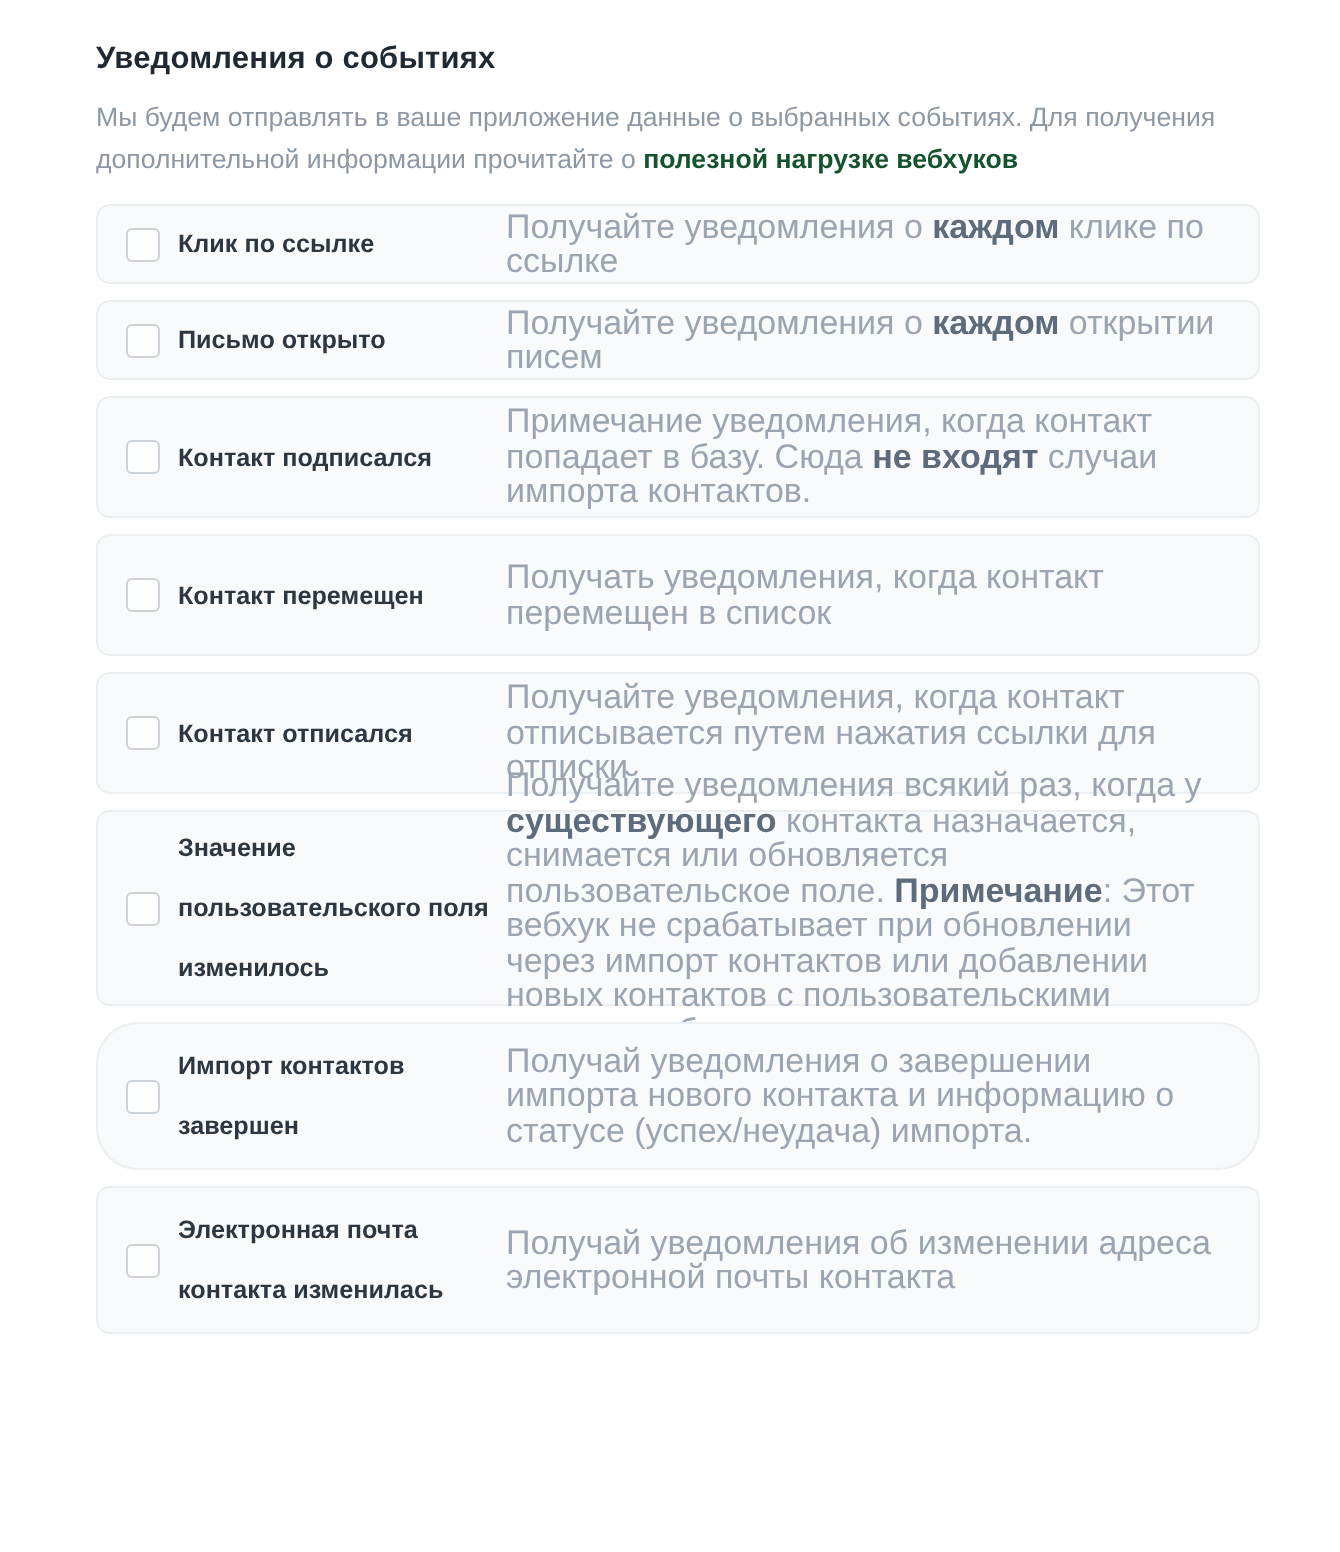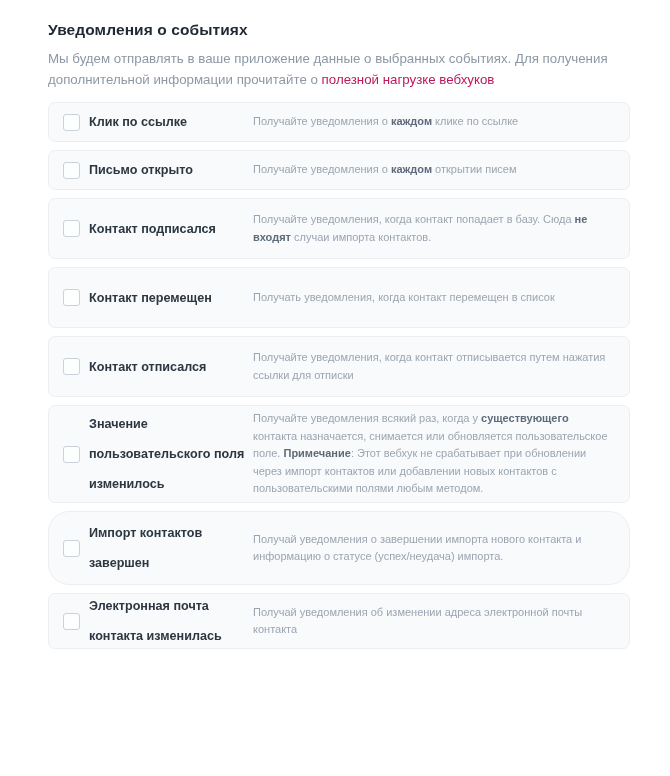--- a/index.html
+++ b/index.html
@@ -38,23 +38,24 @@
 
   .page-subtitle {
     font-size: 13.3px;
     color: #8d98a5;
     line-height: 20.5px;
     margin: 0;
     max-width: 584px;
   }
 
   .page-subtitle .link {
-    color: #be185d;
+    color: #14532d;
     text-decoration: none;
     cursor: pointer;
+    font-weight: bold;
   }
 
   .events-list {
     margin-top: 12px;
     padding: 0 42px 0 42px;
   }
 
   .event-card {
     background: #f8fafb;
     border: 1px solid #eceff2;
@@ -99,37 +100,37 @@
     line-height: 30px;
     display: block;
   }
 
   .desc-cell {
     flex: 1;
     padding: 0 14px 0 0;
   }
 
   .event-desc {
-    font-size: 11px;
+    font-size: 17px;
     color: #9ba5b1;
     line-height: 17.5px;
     display: block;
   }
 
   .event-desc b {
     color: #5d6b7a;
     font-weight: 700;
   }
 
   
   .h-one   { height: 40px; }
   .h-two   { height: 61px; }
   .h-big   { height: 98px; }
   .h-imp   { height: 74px; border-radius: 21px; }
-  .h-mail  { height: 56px; }
+  .h-mail  { height: 74px; }
 </style>
 </head>
 <body>
 
 <div class="page">
 
   <div class="header">
     <h1 class="page-title">Уведомления о событиях</h1>
     <p class="page-subtitle">
       <span>Мы будем отправлять в ваше приложение данные о выбранных событиях. Для получения дополнительной информации прочитайте о </span><a class="link">полезной нагрузке вебхуков</a>
@@ -160,21 +161,21 @@
         </div>
       </div>
       <div class="event-card h-two">
         <div class="checkbox-cell">
           <span class="checkbox"></span>
         </div>
         <div class="label-cell">
           <span class="event-label">Контакт подписался</span>
         </div>
         <div class="desc-cell">
-          <span class="event-desc"><span>Получайте уведомления, когда контакт попадает в базу. Сюда </span><b>не входят</b><span> случаи импорта контактов.</span></span>
+          <span class="event-desc"><span>Примечание уведомления, когда контакт попадает в базу. Сюда </span><b>не входят</b><span> случаи импорта контактов.</span></span>
         </div>
       </div>
       <div class="event-card h-two">
         <div class="checkbox-cell">
           <span class="checkbox"></span>
         </div>
         <div class="label-cell">
           <span class="event-label">Контакт перемещен</span>
         </div>
         <div class="desc-cell">

